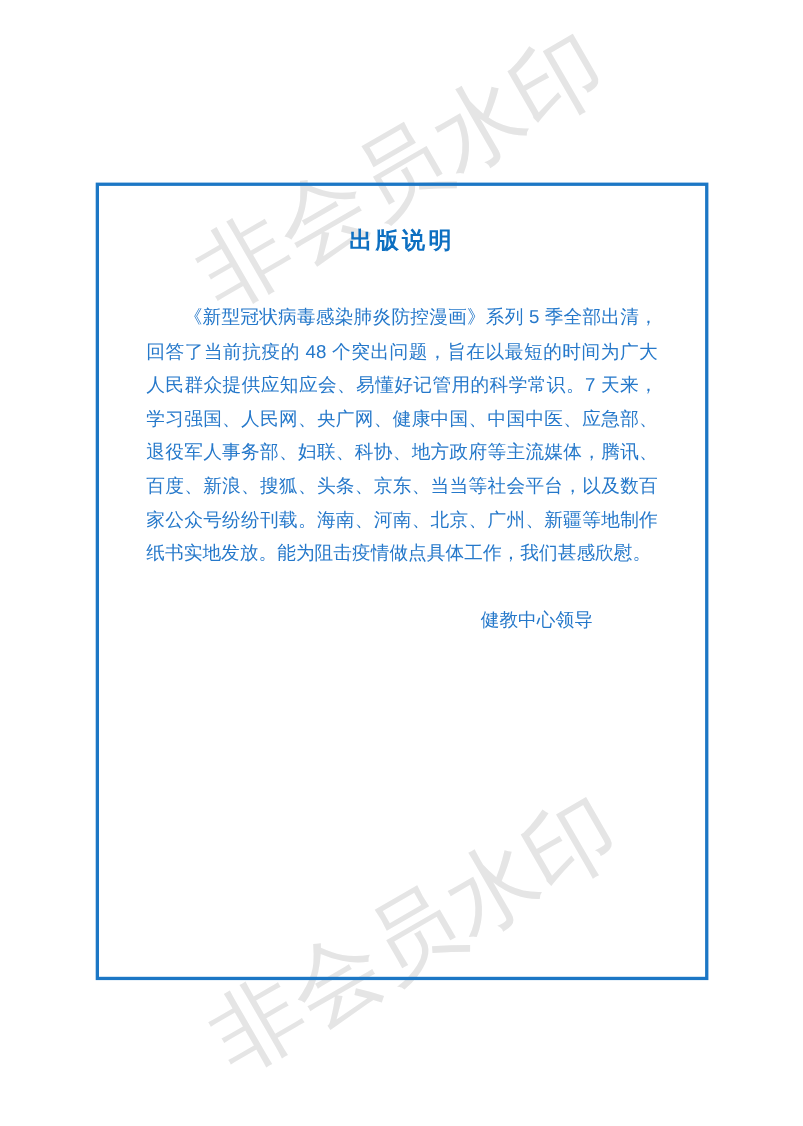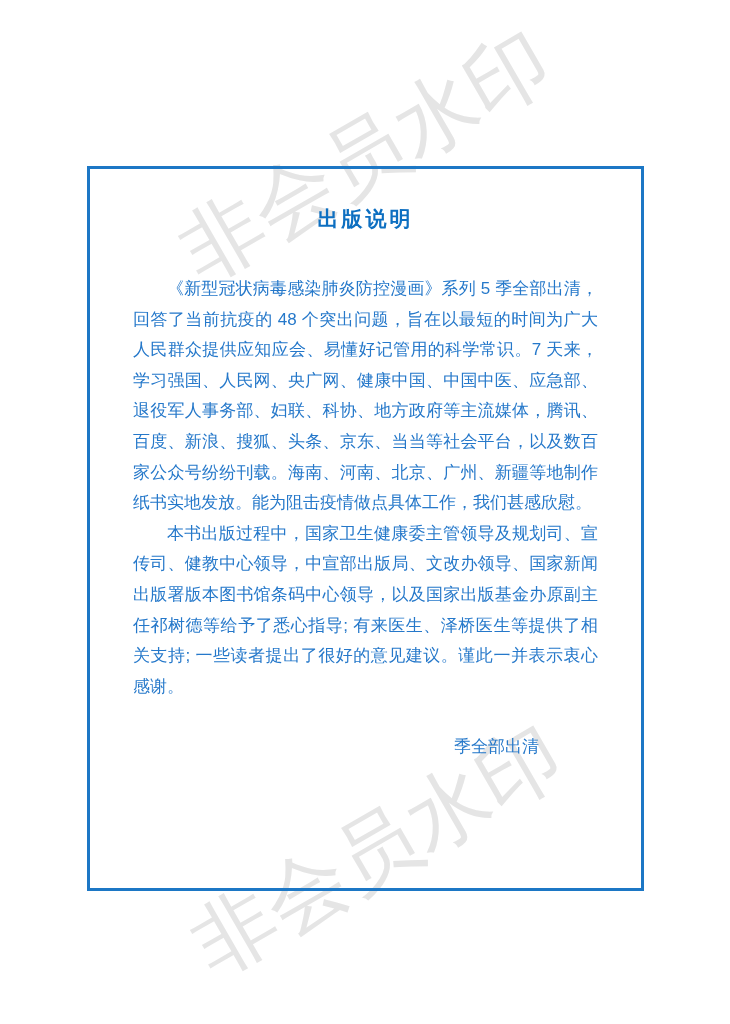--- a/index.html
+++ b/index.html
@@ -74,17 +74,16 @@
 
 <div class="watermark wm-top">非会员水印</div>
 
 <div class="watermark wm-bottom">非会员水印</div>
 
 <div class="frame">
   <h1 class="title">出版说明</h1>
 
   <div class="content">
     <p>《新型冠状病毒感染肺炎防控漫画》系列 5 季全部出清，回答了当前抗疫的 48 个突出问题，旨在以最短的时间为广大人民群众提供应知应会、易懂好记管用的科学常识。7 天来，学习强国、人民网、央广网、健康中国、中国中医、应急部、退役军人事务部、妇联、科协、地方政府等主流媒体，腾讯、百度、新浪、搜狐、头条、京东、当当等社会平台，以及数百家公众号纷纷刊载。海南、河南、北京、广州、新疆等地制作纸书实地发放。能为阻击疫情做点具体工作，我们甚感欣慰。</p>
-    <p>本书出版过程中，国家卫生健康委主管领导及规划司、宣传司、健教中心领导，中宣部出版局、文改办领导、国家新闻出版署版本图书馆条码中心领导，以及国家出版基金办原副主任祁树德等给予了悉心指导; 有来医生、泽桥医生等提供了相关支持; 一些读者提出了很好的意见建议。谨此一并表示衷心感谢。</p>
 
-    <div class="signature">季全部出清</div>
+    <div class="signature">健教中心领导</div>
   </div>
 </div>
 
 </body></html>

